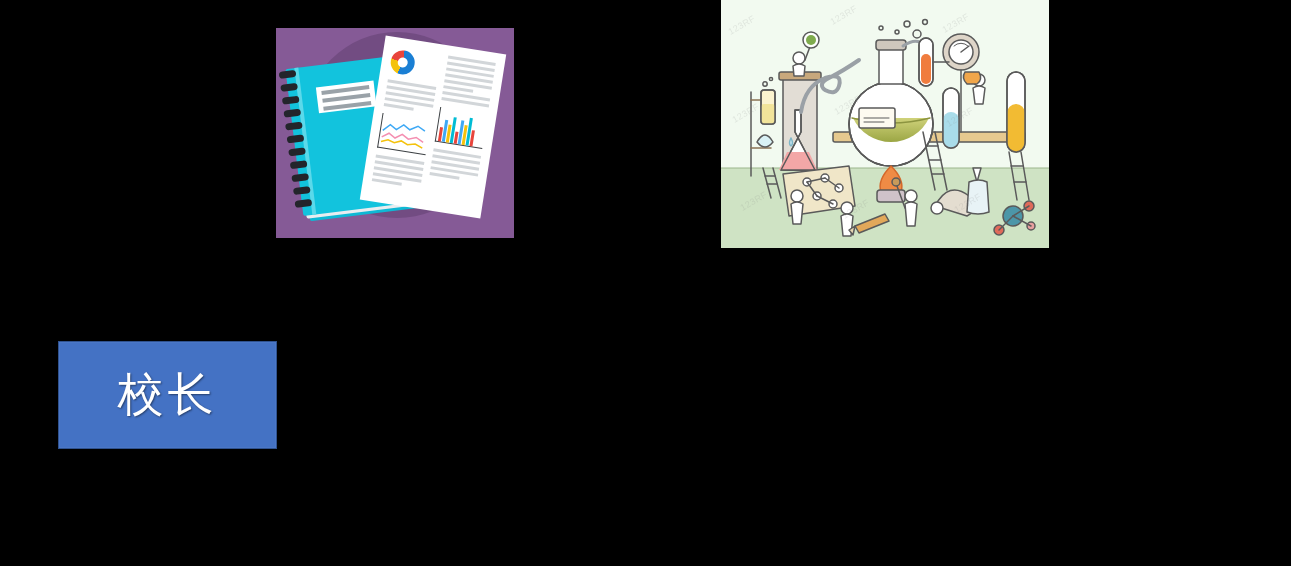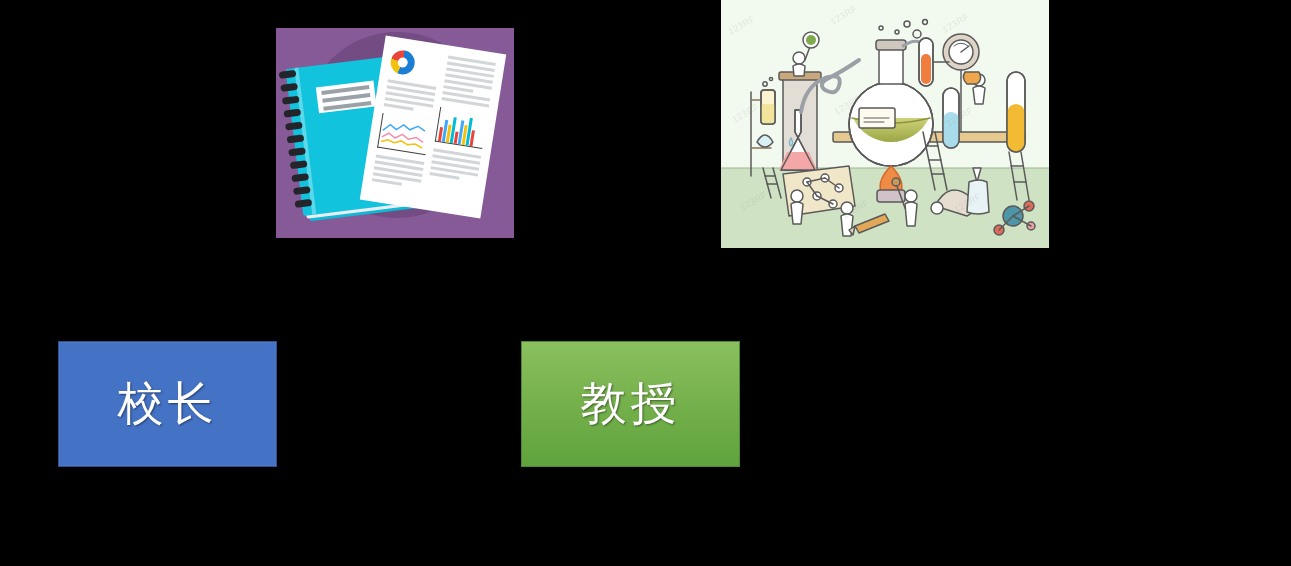--- a/index.html
+++ b/index.html
@@ -206,21 +206,21 @@
     font-size: 9px;
     letter-spacing: 0.5px;
     font-family: "Liberation Sans", sans-serif;
     pointer-events: none;
     white-space: nowrap;
   }
 
   
   .role-box {
     position: absolute;
-    height: 126px;
+    height: 108px;
     display: flex;
     align-items: center;
     justify-content: center;
     color: #ffffff;
     font-size: 46px;
     letter-spacing: 4px;
     font-family: "Liberation Serif", serif;
     text-shadow: 1px 1px 2px rgba(0,0,0,0.45);
     box-sizing: border-box;
   }
@@ -487,18 +487,15 @@
     <span class="wm" style="left:224px;top:112px; transform:rotate(-30deg);">123RF</span>
     <span class="wm" style="left:18px; top:196px; transform:rotate(-30deg);">123RF</span>
     <span class="wm" style="left:120px;top:204px; transform:rotate(-30deg);">123RF</span>
     <span class="wm" style="left:232px;top:198px; transform:rotate(-30deg);">123RF</span>
   </div>
 
   <div class="role-box" id="role-box-principal">
     <span>校长</span>
   </div>
 
-  <div class="role-box" id="role-box-professor">
-    <span>教授</span>
-  </div>
 
 
 </div>
 
 </body></html>

